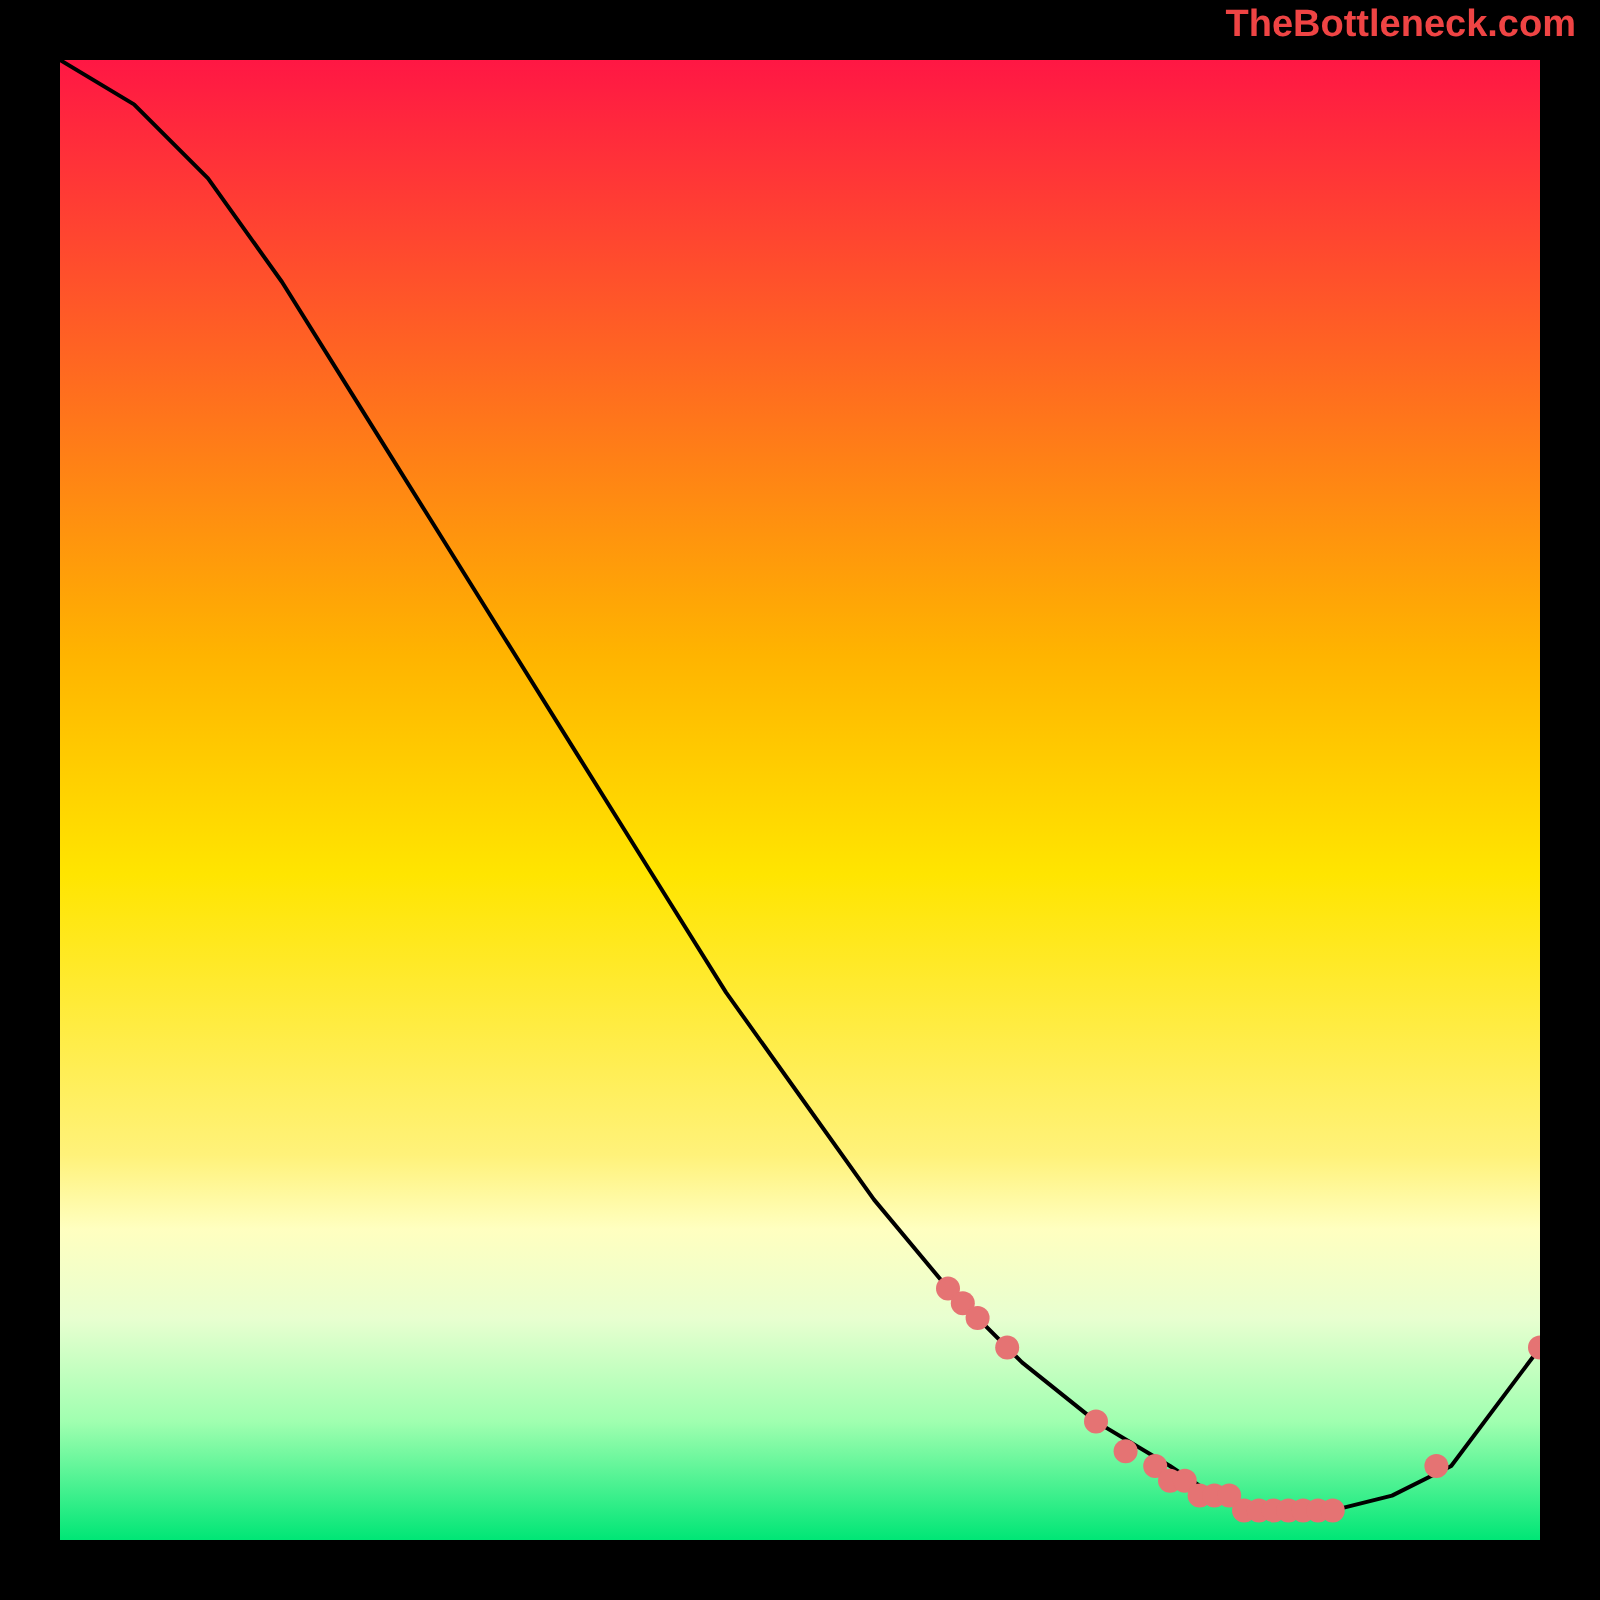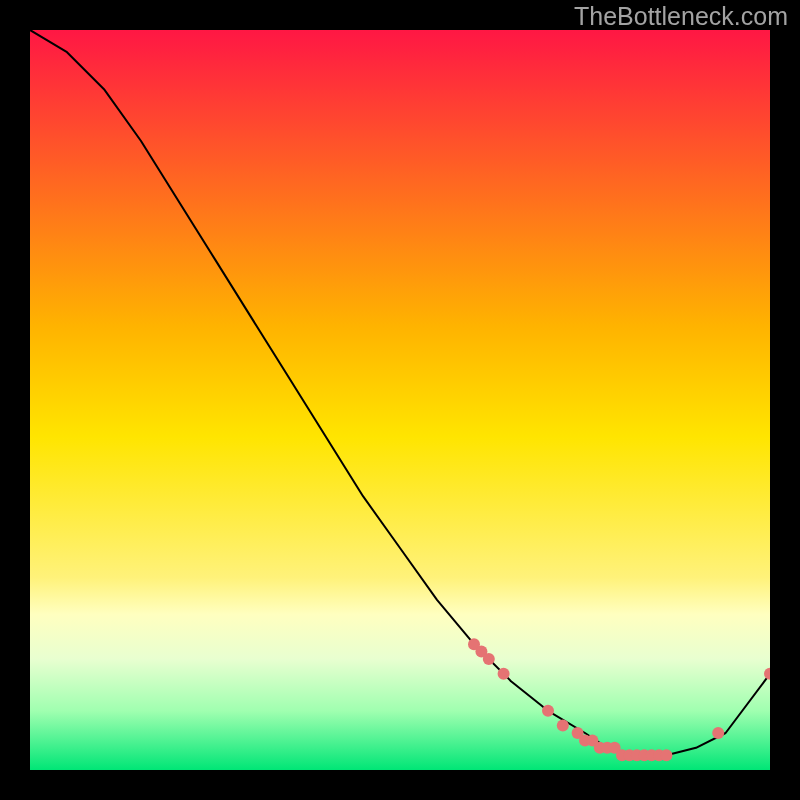--- a/index.html
+++ b/index.html
@@ -7,23 +7,23 @@
     width: 800px;
     height: 800px;
     background: #000;
     position: relative;
     font-family: Arial, Helvetica, sans-serif;
   }
   .attribution {
     position: absolute;
     top: 2px;
     right: 12px;
-    color: #a3a3a3;
-    font-size: 25px;
-    font-weight: 400;
+    color: #ef4444;
+    font-size: 19px;
+    font-weight: 700;
   }
   .plot-area {
     position: absolute;
     left: 30px;
     top: 30px;
     width: 740px;
     height: 740px;
     overflow: hidden;
   }
   .plot-area svg {

